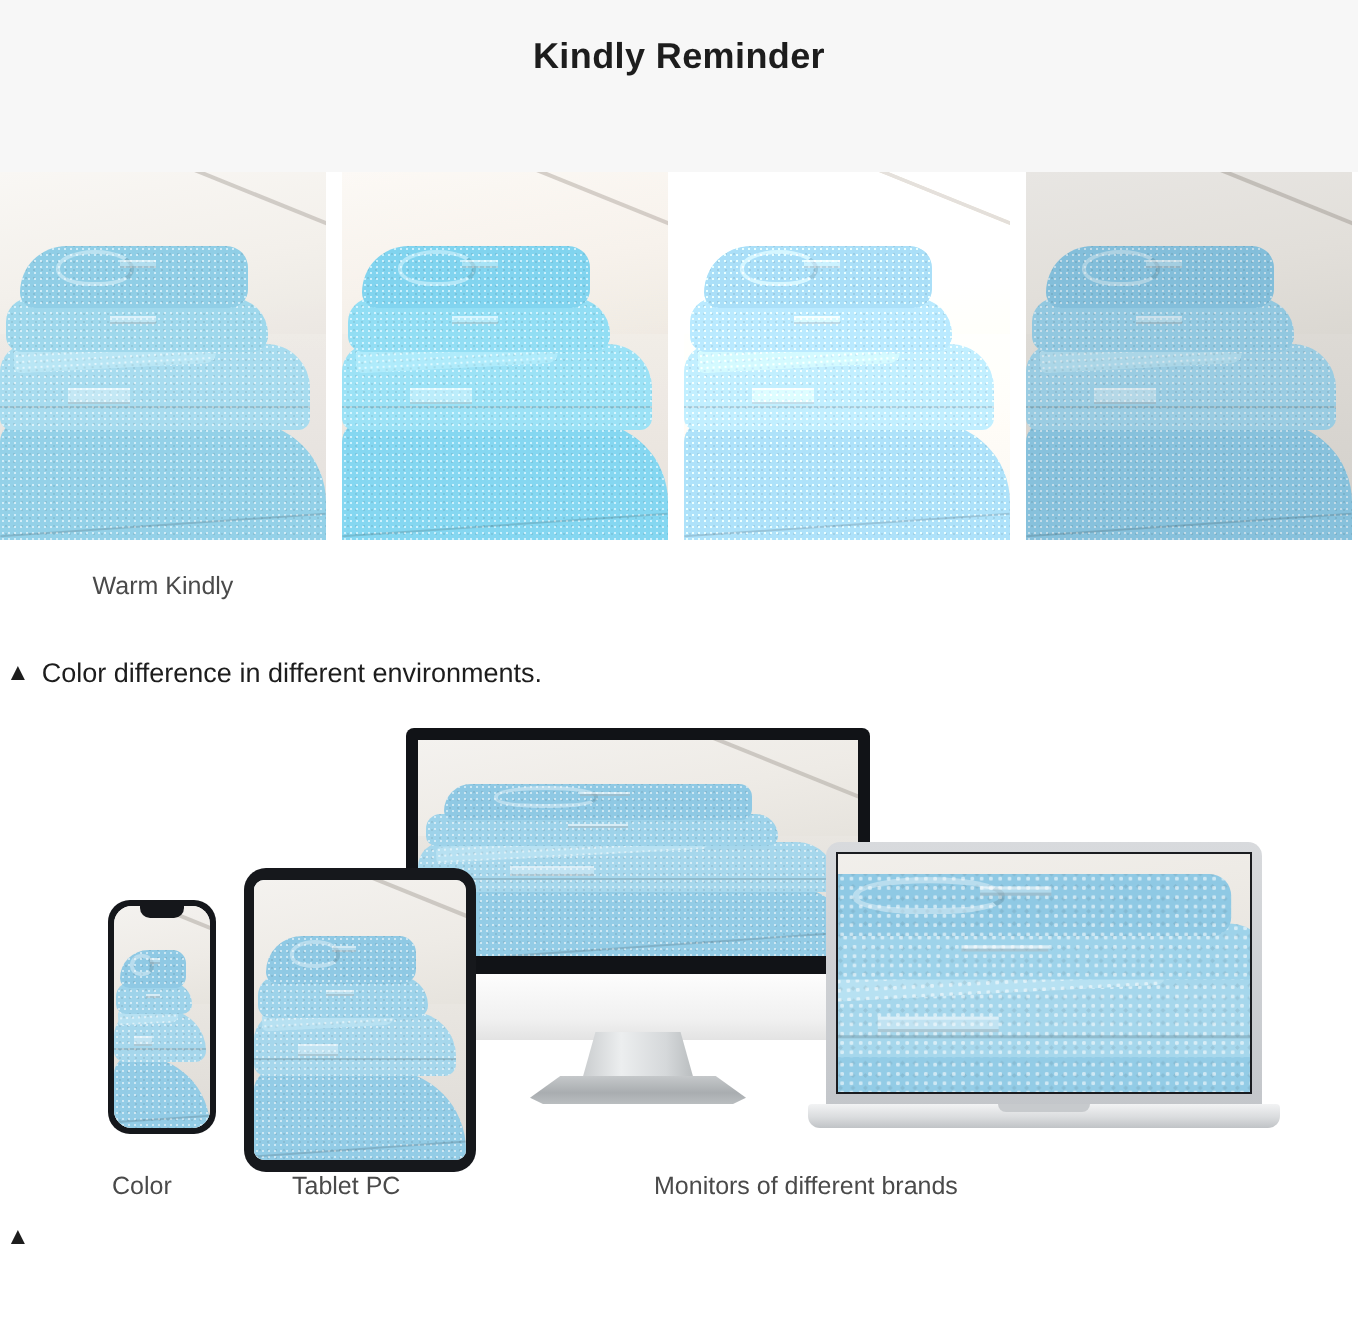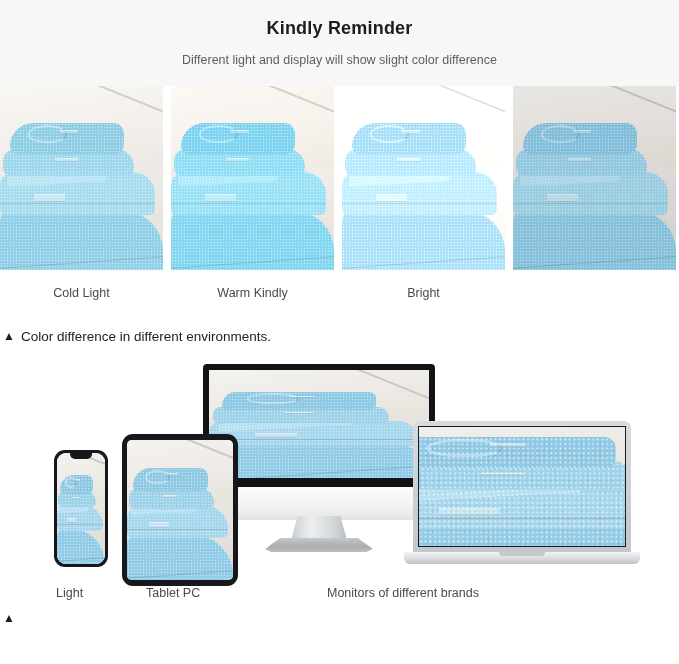--- a/index.html
+++ b/index.html
@@ -335,21 +335,20 @@
   .tone-cold   .photo { filter: saturate(1.0)  hue-rotate(-3deg) brightness(1.02); }
   .tone-warm   .photo { filter: saturate(1.28) hue-rotate(-6deg) brightness(1.03); }
   .tone-bright .photo { filter: saturate(0.82) brightness(1.12); }
   .tone-dim    .photo { filter: saturate(1.05) brightness(0.93) contrast(1.05); }
 </style>
 </head>
 <body>
 
 <div class="header">
   <div class="header-title">Kindly Reminder</div>
-  <div class="header-sub">Different light and display will show slight color difference</div>
 </div>
 
 <div class="panels-row">
 
   <div class="panel tone-cold">
     <div class="photo">
       <div class="wall"></div>
       <div class="counter"></div>
       <div class="tw fold4" style="background:#93cce6">
           <div class="tw-tex"></div>
@@ -455,23 +454,21 @@
           <div class="tw-tex"></div>
           <div class="roll-in"></div>
           <div class="band b1"></div>
         </div>
     </div>
   </div>
 
 </div>
 
 <div class="captions-row">
-  <div class="panel-caption">Cold Light</div>
   <div class="panel-caption">Warm Kindly</div>
-  <div class="panel-caption">Bright</div>
 </div>
 
 <div class="note note-1">
   <span class="caret">▲</span>
   <span>Color difference in different environments.</span>
 </div>
 
 <div class="devices">
 
   <div class="monitor">
@@ -600,20 +597,20 @@
       </div>
     </div>
     <div class="laptop-base">
       <div class="laptop-notch"></div>
     </div>
   </div>
 
 </div>
 
 <div class="device-labels">
-  <span class="lbl-phone">Light</span>
+  <span class="lbl-phone">Color</span>
   <span class="lbl-tablet">Tablet PC</span>
   <span class="lbl-mon">Monitors of different brands</span>
 </div>
 
 <div class="note note-2">
   <span class="caret">▲</span>
 </div>
 
 </body></html>

